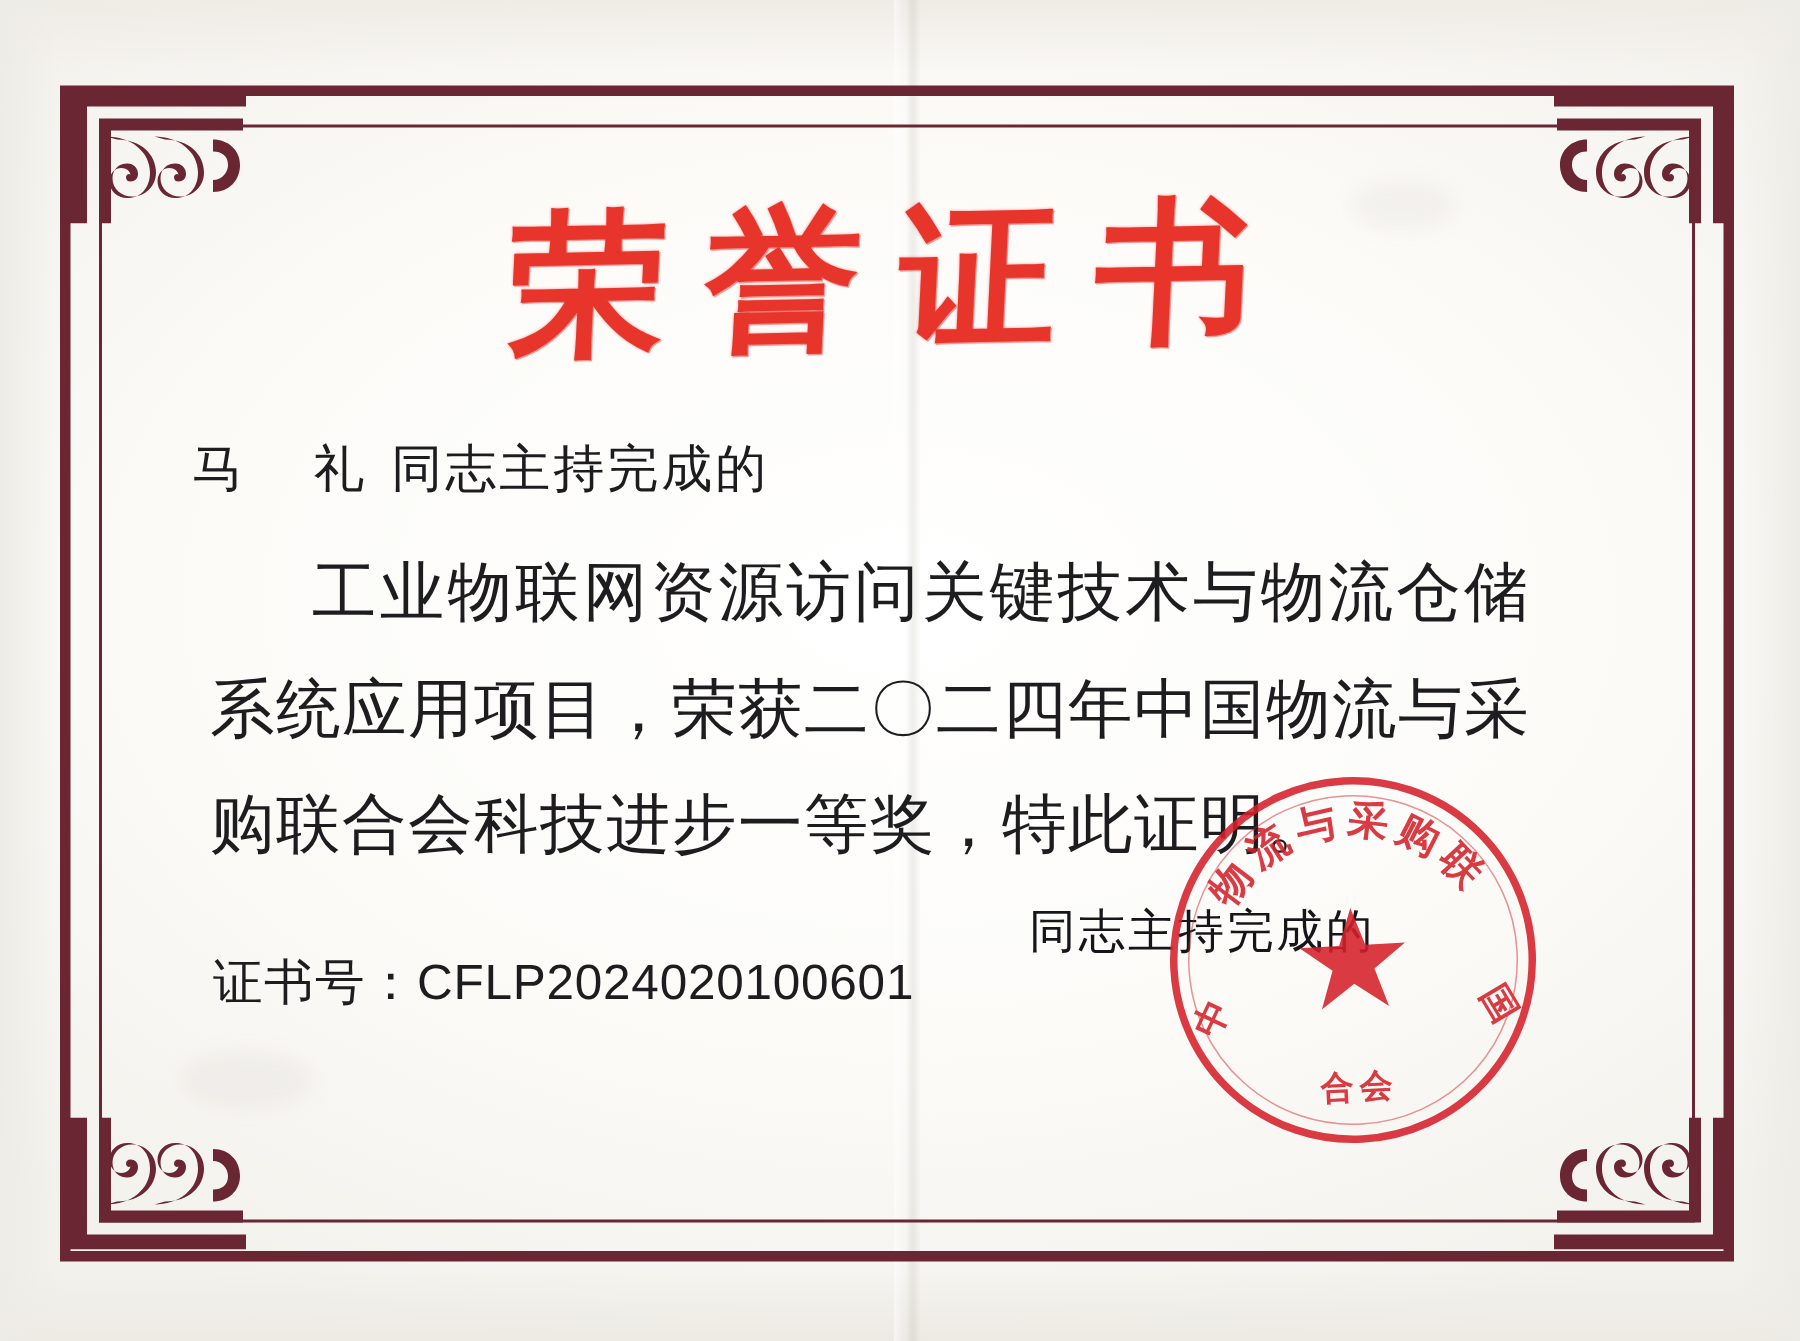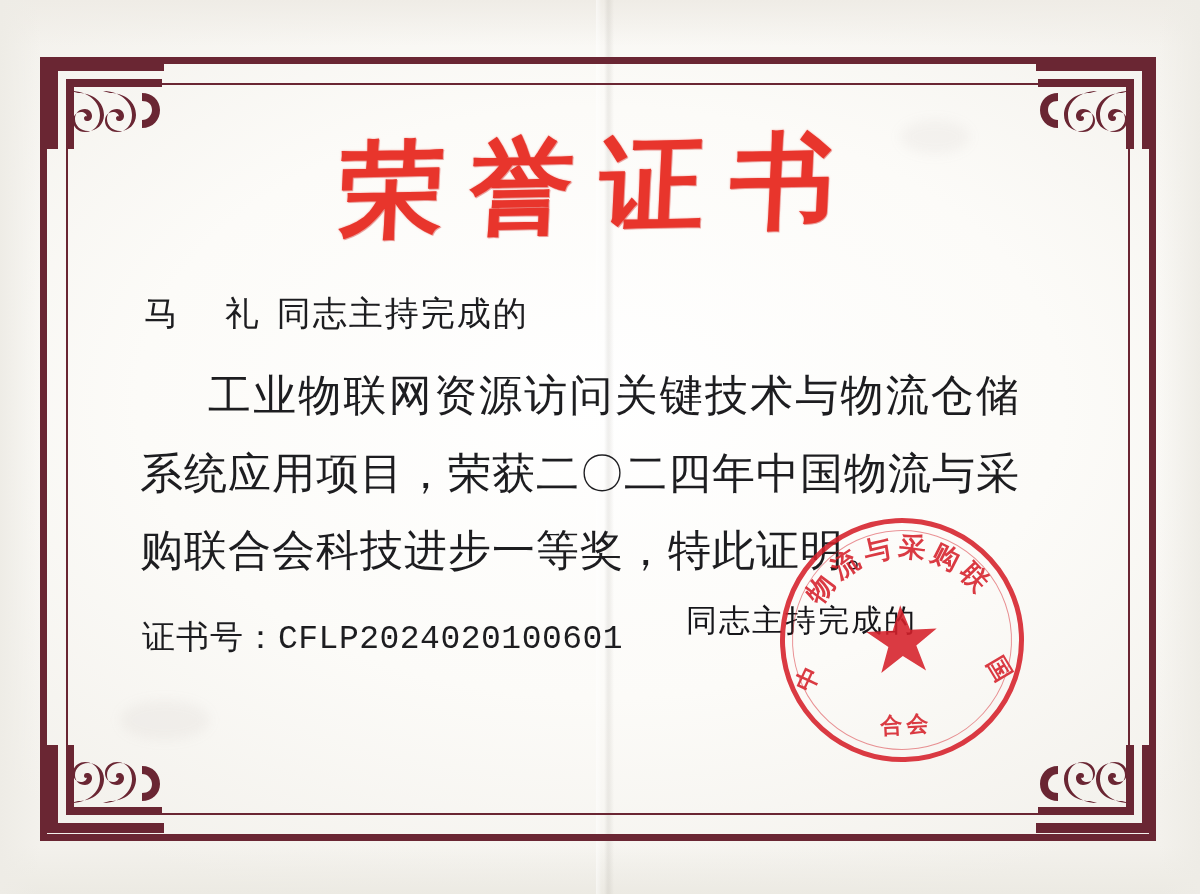--- a/index.html
+++ b/index.html
@@ -116,42 +116,42 @@
 
   .body-text {
     margin-top: 36px;
     font-family: "DejaVu Serif", "Liberation Serif", serif;
     color: #1d1d20;
     font-size: 33px;
     line-height: 1.78;
     letter-spacing: 1px;
   }
   .line-name {
-    margin-left: 48px;
+    margin-left: 32px;
     font-size: 34px;
     letter-spacing: 2px;
   }
   .line-name .person {
     letter-spacing: 18px;
   }
   .para {
     margin-top: 14px;
     margin-left: 44px;
     width: 880px;
     text-align: justify;
     text-justify: inter-character;
     font-size: 43px;
     line-height: 1.80;
     text-indent: 68px;
   }
 
   .cert-no {
-    margin-top: 26px;
+    margin-top: 44px;
     margin-left: 46px;
-    font-family: Liberation Mono, monospace;
+    font-family: Liberation Sans, sans-serif;
     font-size: 33px;
     letter-spacing: 1px;
     color: #1d1d20;
   }
   .cert-no .no-value {
     letter-spacing: 0.5px;
   }
 
   
   .date-line {

